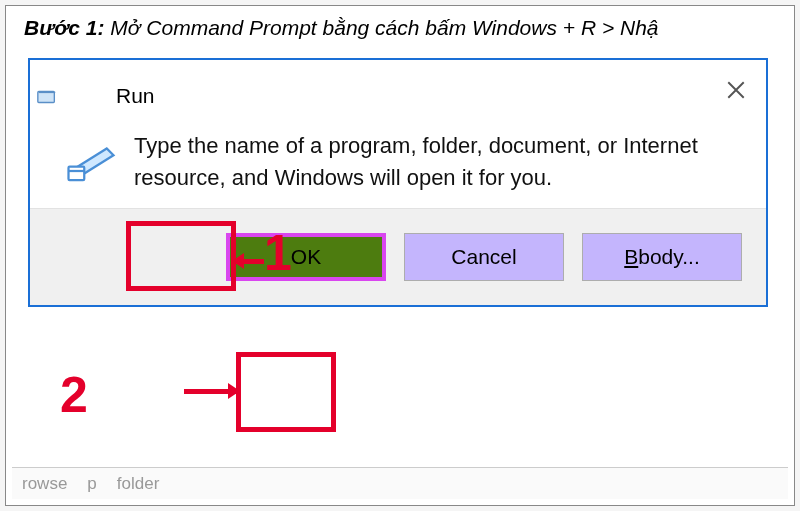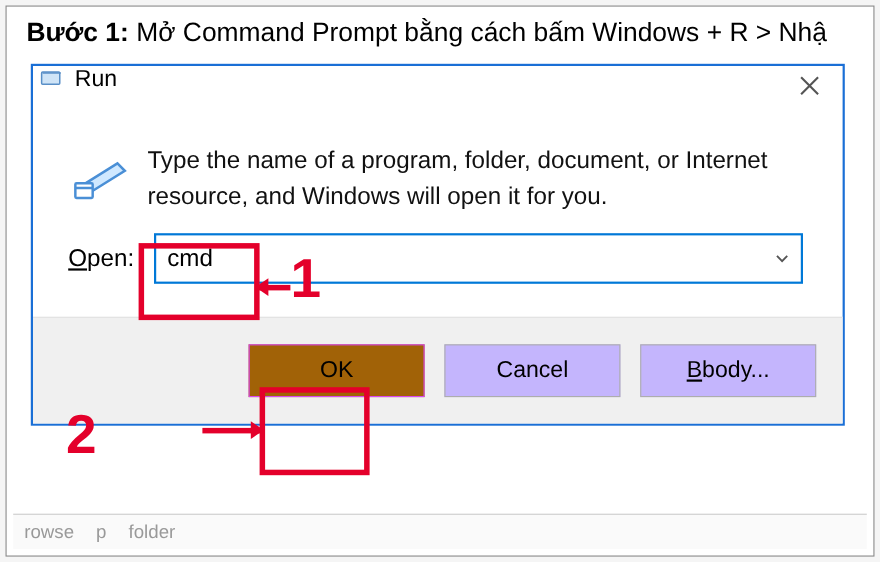--- a/index.html
+++ b/index.html
@@ -12,40 +12,42 @@
       overflow: hidden;
     }
     .outer-frame {
       position: absolute;
       top: 5px; left: 5px; right: 5px; bottom: 5px;
       border: 1px solid #888;
       background: #fff;
       padding: 10px 0 0 0;
     }
     .instruction-line {
-      font-size: 24px;
+      font-size: 21px;
       font-weight: 400;
       padding: 0 18px 6px 18px;
       white-space: nowrap;
       overflow: hidden;
+      font-style: italic;
     }
     .instruction-line .step-label { font-weight: 700; }
     .run-dialog {
       position: absolute;
       top: 52px;
       left: 22px;
       width: 740px;
       border: 2px solid #1a6fd6;
       background: #fff;
     }
     .titlebar {
       display: flex;
-      align-items: flex-start;
+      align-items: flex-end;
       height: 48px;
       padding: 0 8px 0 6px;
+      gap: 48px;
     }
     .titlebar-icon {
       width: 22px; height: 22px;
       display: inline-block;
       margin-right: 10px;
     }
     .titlebar-text {
       font-size: 21px;
       font-weight: 400;
       color: #000;
@@ -122,22 +124,22 @@
     .win-btn {
       width: 160px;
       height: 48px;
       background: #c4b5fd;
       border: 1px solid #adadad;
       font-size: 21px;
       font-family: inherit;
       cursor: pointer;
     }
     .ok-btn {
-      background: #a16207;
-      border: 1px solid #d946ef;
+      background: #4d7c0f;
+      border: 4px solid #d946ef;
     }
     .win-btn .accel { text-decoration: underline; }
     .highlight-box {
       position: absolute;
       border: 5px solid #e4002b;
       pointer-events: none;
     }
     .hl1 { top: 215px; left: 120px; width: 110px; height: 70px; }
     .hl2 { top: 346px; left: 230px; width: 100px; height: 80px; }
     .callout-num {
@@ -207,31 +209,20 @@
       <div class="big-run-icon">
         <svg viewBox="0 0 48 40" width="54" height="46">
           <path d="M6 28 L38 8 L44 14 L12 34 Z" fill="#cfe8ff" stroke="#4a8fd6" stroke-width="2"></path>
           <rect x="4" y="24" width="14" height="12" rx="1" fill="#fff" stroke="#4a8fd6" stroke-width="2"></rect>
           <path d="M4 28 L18 28" stroke="#4a8fd6" stroke-width="2"></path>
         </svg>
       </div>
       <div class="desc-text">Type the name of a program, folder, document, or Internet resource, and Windows will open it for you.</div>
     </div>
 
-    <div class="open-row">
-      <div class="open-label"><span class="accel">O</span><span>pen:</span></div>
-      <div class="combo-wrap">
-        <input class="combo-input" type="text" value="cmd" style="">
-        <span class="combo-chevron">
-          <svg viewBox="0 0 12 12" width="14" height="14">
-              <path d="M2 4 L6 8 L10 4" stroke="#555" stroke-width="1.5" fill="none"></path>
-            </svg>
-        </span>
-      </div>
-    </div>
 
     <div class="button-row">
       <button class="win-btn ok-btn">OK</button>
       <button class="win-btn">Cancel</button>
       <button class="win-btn"><span class="accel">B</span><span>body...</span></button>
     </div>
   </div>
 
   <div class="highlight-box hl1"></div>
   <div class="highlight-box hl2"></div>

